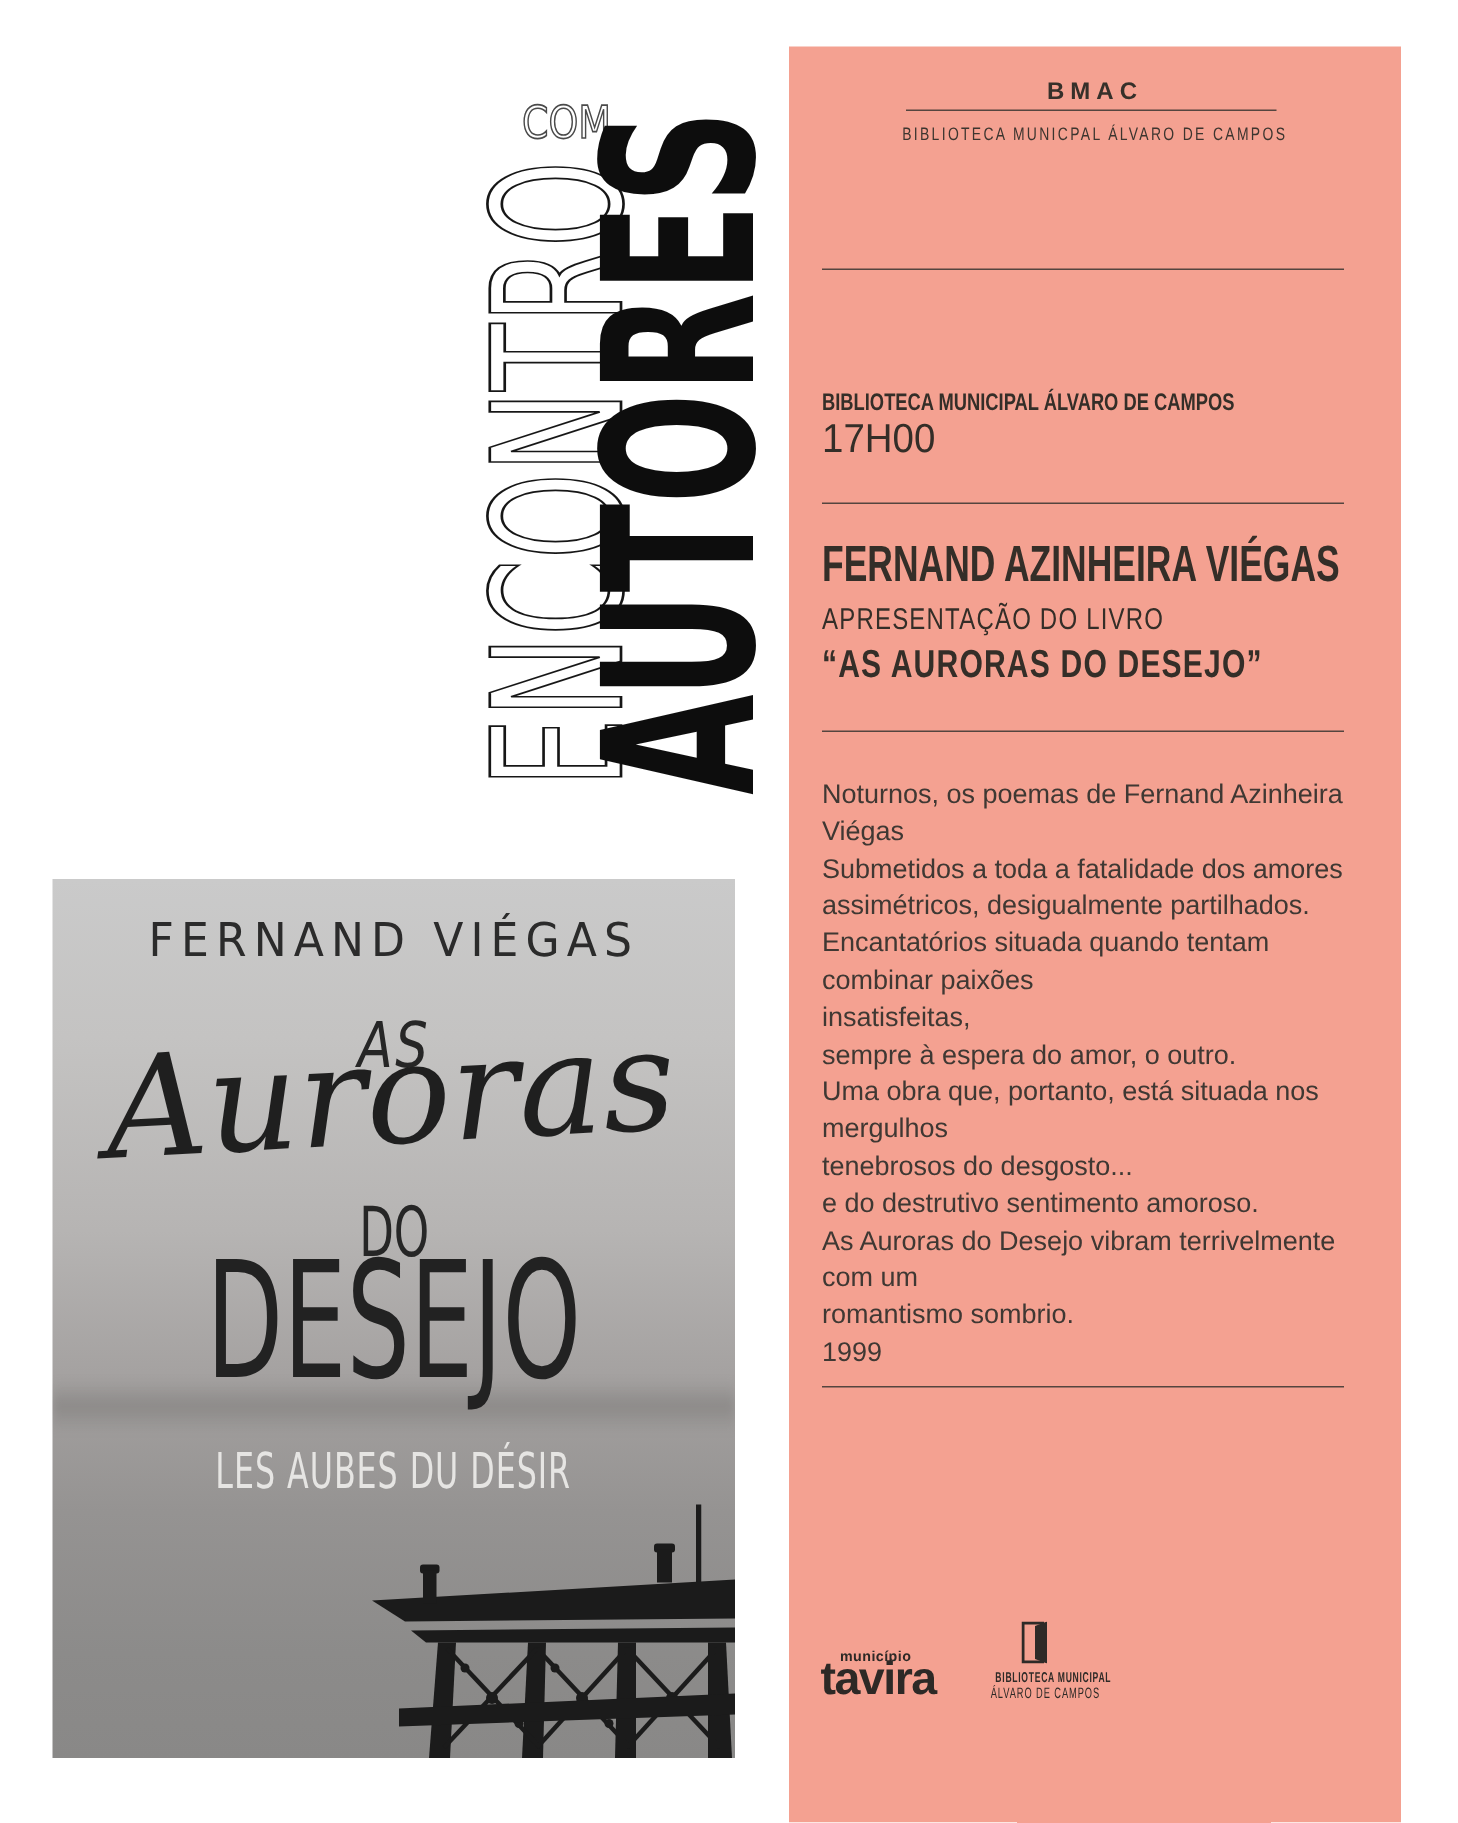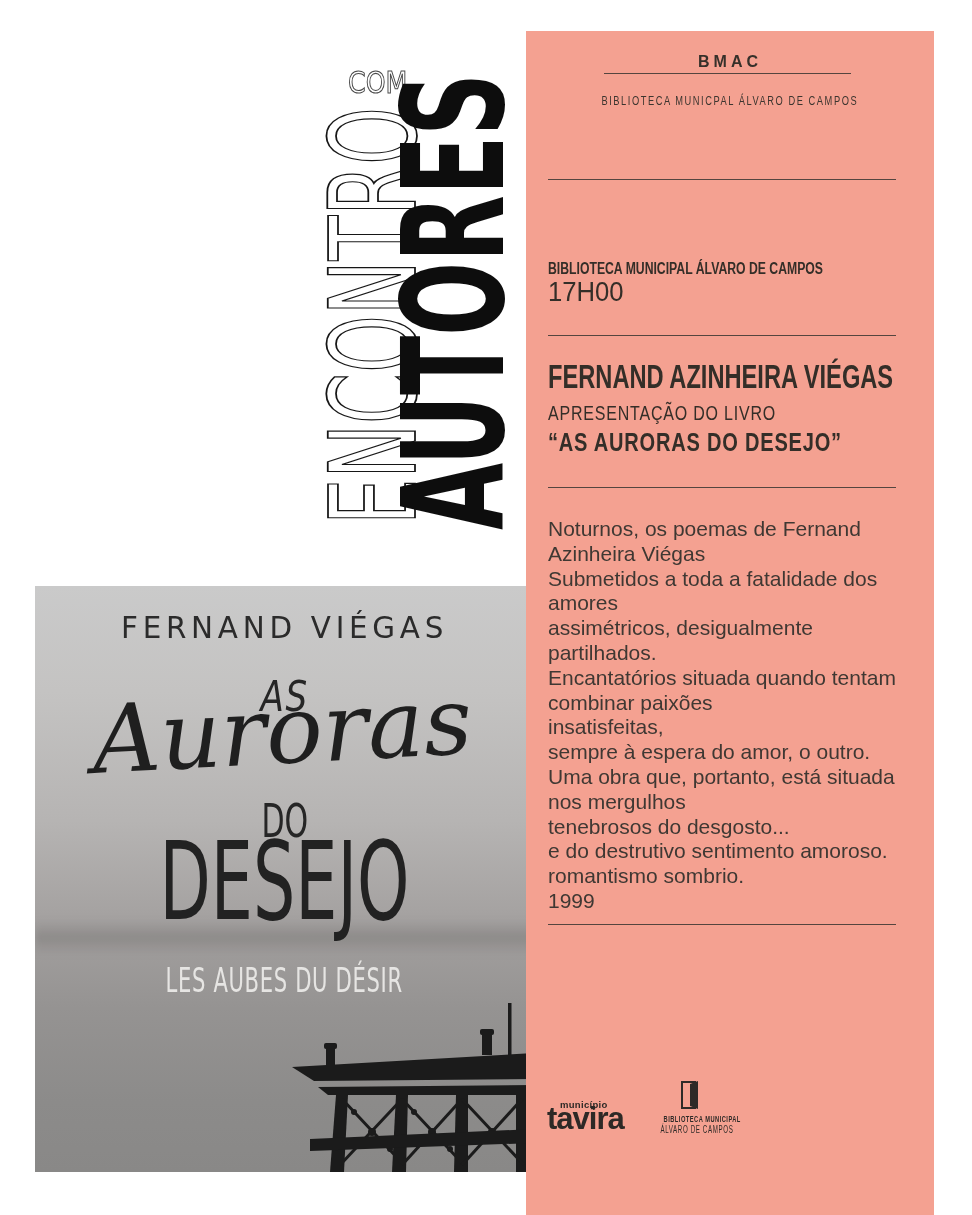--- a/index.html
+++ b/index.html
@@ -20,21 +20,21 @@
   .autores{left:525px;top:390px;font-size:140px;font-weight:700;
            font-family:"DejaVu Sans",sans-serif;color:#0d0d0d;}
   @supports (-webkit-text-stroke: 1px black){
     .com-text{color:transparent;-webkit-text-stroke:1.1px #4a4a4a;}
     .encontro{color:transparent;-webkit-text-stroke:1.8px #161616;}
   }
 
   
   .book-cover{position:absolute;left:35px;top:586px;width:455px;height:586px;overflow:hidden;
     background:linear-gradient(180deg,#cacaca 0%,#c4c3c2 18%,#b6b4b3 40%,#a4a1a0 57%,
-               #959392 72%,#8c8b8a 88%,#898887 100%);padding-left:44px;}
+               #959392 72%,#8c8b8a 88%,#898887 100%);}
   .horizon{position:absolute;left:0;top:57%;width:100%;height:6%;
     background:linear-gradient(180deg,rgba(105,103,101,0) 0%,rgba(105,103,101,0.35) 50%,rgba(105,103,101,0) 100%);
     filter:blur(3px);}
   .cover-line{position:absolute;left:0;right:0;text-align:center;line-height:1;
               font-family:"DejaVu Sans",sans-serif;color:#262626;}
   .cover-author{top:26px;font-size:31px;letter-spacing:5px;color:#2b2b2b;}
   .cover-as{top:90px;font-size:42px;letter-spacing:2px;font-style:italic;}
   .cover-script{top:98px;font-size:94px;font-style:italic;color:#1f1f1f;
                 font-family:"DejaVu Serif",serif;}
   .cover-script .fitc{transform:rotate(-3deg) scaleX(var(--sx,1));transform-origin:center bottom;}
@@ -49,29 +49,29 @@
          color:#363029;}
   .rule{position:absolute;height:1px;background:#54453f;}
   .r1{left:78px;top:42px;width:247px;}
   .r2{left:22px;top:148px;width:348px;}
   .r3{left:22px;top:304px;width:348px;}
   .r4{left:22px;top:456px;width:348px;}
   .r5{left:22px;top:893px;width:348px;}
   .brand{position:absolute;left:0;top:22px;width:100%;text-align:center;
          font-size:16px;font-weight:700;letter-spacing:4px;color:#36302a;}
   .brand-sub{position:absolute;left:0;top:51px;width:100%;text-align:center;
-             font-size:12px;letter-spacing:2px;color:#3c352f;margin-top:12px;}
+             font-size:12px;letter-spacing:2px;color:#3c352f;}
   .p-item{position:absolute;left:22px;line-height:1;color:#342e28;}
   .date{top:177px;font-size:44px;font-weight:700;}
   .venue{top:230px;font-size:16px;font-weight:700;}
   .time{top:248px;font-size:27px;}
   .author{top:328px;font-size:34px;font-weight:700;}
   .label{top:372px;font-size:20px;letter-spacing:1px;}
   .title{top:398px;font-size:26px;font-weight:700;letter-spacing:1px;}
-  .desc{position:absolute;left:22px;top:486px;width:360px;font-size:21px;line-height:24.8px;
+  .desc{position:absolute;left:22px;top:486px;width:360px;font-size:18px;line-height:24.8px;
         color:#3f3833;}
   
   .tavira-logo{position:absolute;left:21px;top:1068px;width:110px;height:46px;color:#2d2926;}
   .municipio{position:absolute;left:13px;top:0;font-size:9.5px;font-weight:700;letter-spacing:0.3px;}
   .tavira-word{position:absolute;left:0;top:4px;font-size:31px;font-weight:700;letter-spacing:-1px;
                line-height:1;}
   .bmac-logo{position:absolute;left:112px;top:1050px;width:104px;text-align:center;color:#2e2a27;}
   .door-icon{display:block;margin:0 auto 4px auto;width:18px;height:28px;}
   .lib-line1{font-size:9.5px;font-weight:700;letter-spacing:0.8px;line-height:11px;}
   .lib-line2{font-size:10px;letter-spacing:1px;line-height:12px;}
@@ -170,20 +170,21 @@
     <div class="desc">
       <div>Noturnos, os poemas de Fernand Azinheira Viégas</div>
       <div>Submetidos a toda a fatalidade dos amores</div>
       <div>assimétricos, desigualmente partilhados.</div>
       <div>Encantatórios situada quando tentam combinar paixões</div>
       <div>insatisfeitas,</div>
       <div>sempre à espera do amor, o outro.</div>
       <div>Uma obra que, portanto, está situada nos mergulhos</div>
       <div>tenebrosos do desgosto...</div>
       <div>e do destrutivo sentimento amoroso.</div>
+      <div>As Auroras do Desejo vibram terrivelmente com um</div>
       <div>romantismo sombrio.</div>
       <div>1999</div>
     </div>
 
     <div class="rule r5"></div>
 
     <div class="tavira-logo">
       <span class="municipio">município</span>
       <span class="tavira-word">tavira</span>
     </div>

